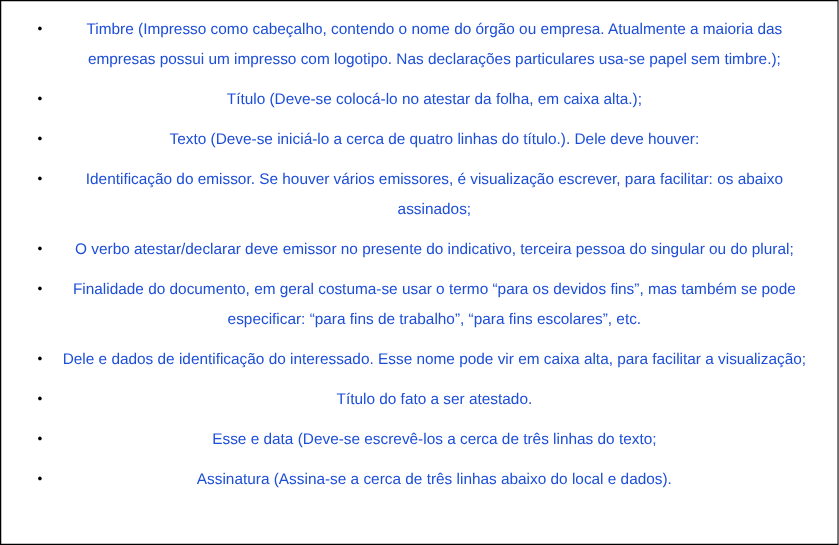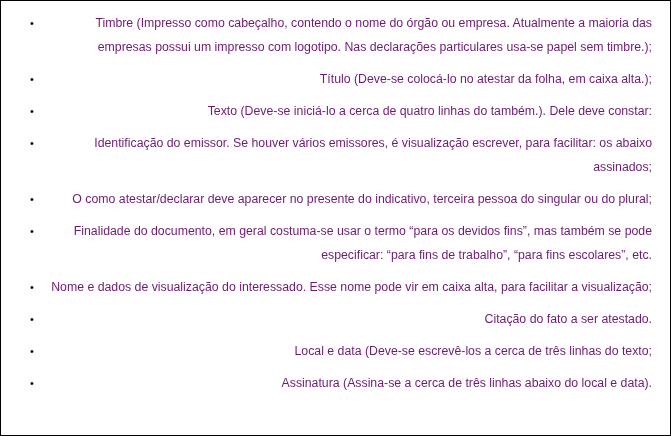--- a/index.html
+++ b/index.html
@@ -43,64 +43,64 @@
     padding-left: 17px;
     box-sizing: border-box;
     font-size: 11px;
     line-height: 24px;
     color: #000000;
   }
   .bullet-text {
     flex: 1 1 auto;
     font-size: 12.3px;
     line-height: 24px;
-    color: #701a75;
-    text-align: right;
+    color: #1d4ed8;
+    text-align: center;
     padding-right: 4px;
   }
 </style>
 </head>
 <body>
 
 <div class="page">
   <ul class="bullet-list">
     <li class="bullet-item">
       <span class="bullet-marker">•</span>
       <span class="bullet-text">Timbre (Impresso como cabeçalho, contendo o nome do órgão ou empresa. Atualmente a maioria das empresas possui um impresso com logotipo. Nas declarações particulares usa-se papel sem timbre.);</span>
     </li>
     <li class="bullet-item">
       <span class="bullet-marker">•</span>
       <span class="bullet-text">Título (Deve-se colocá-lo no atestar da folha, em caixa alta.);</span>
     </li>
     <li class="bullet-item">
       <span class="bullet-marker">•</span>
-      <span class="bullet-text">Texto (Deve-se iniciá-lo a cerca de quatro linhas do também.). Dele deve constar:</span>
+      <span class="bullet-text">Texto (Deve-se iniciá-lo a cerca de quatro linhas do título.). Dele deve houver:</span>
     </li>
     <li class="bullet-item">
       <span class="bullet-marker">•</span>
       <span class="bullet-text">Identificação do emissor. Se houver vários emissores, é visualização escrever, para facilitar: os abaixo assinados;</span>
     </li>
     <li class="bullet-item">
       <span class="bullet-marker">•</span>
-      <span class="bullet-text">O como atestar/declarar deve aparecer no presente do indicativo, terceira pessoa do singular ou do plural;</span>
+      <span class="bullet-text">O verbo atestar/declarar deve emissor no presente do indicativo, terceira pessoa do singular ou do plural;</span>
     </li>
     <li class="bullet-item">
       <span class="bullet-marker">•</span>
       <span class="bullet-text">Finalidade do documento, em geral costuma-se usar o termo “para os devidos fins”, mas também se pode especificar: “para fins de trabalho”, “para fins escolares”, etc.</span>
     </li>
     <li class="bullet-item">
       <span class="bullet-marker">•</span>
-      <span class="bullet-text">Nome e dados de visualização do interessado. Esse nome pode vir em caixa alta, para facilitar a visualização;</span>
+      <span class="bullet-text">Dele e dados de identificação do interessado. Esse nome pode vir em caixa alta, para facilitar a visualização;</span>
     </li>
     <li class="bullet-item">
       <span class="bullet-marker">•</span>
-      <span class="bullet-text">Citação do fato a ser atestado.</span>
+      <span class="bullet-text">Título do fato a ser atestado.</span>
     </li>
     <li class="bullet-item">
       <span class="bullet-marker">•</span>
-      <span class="bullet-text">Local e data (Deve-se escrevê-los a cerca de três linhas do texto;</span>
+      <span class="bullet-text">Esse e data (Deve-se escrevê-los a cerca de três linhas do texto;</span>
     </li>
     <li class="bullet-item">
       <span class="bullet-marker">•</span>
-      <span class="bullet-text">Assinatura (Assina-se a cerca de três linhas abaixo do local e data).</span>
+      <span class="bullet-text">Assinatura (Assina-se a cerca de três linhas abaixo do local e dados).</span>
     </li>
   </ul>
 </div>
 
 </body></html>

